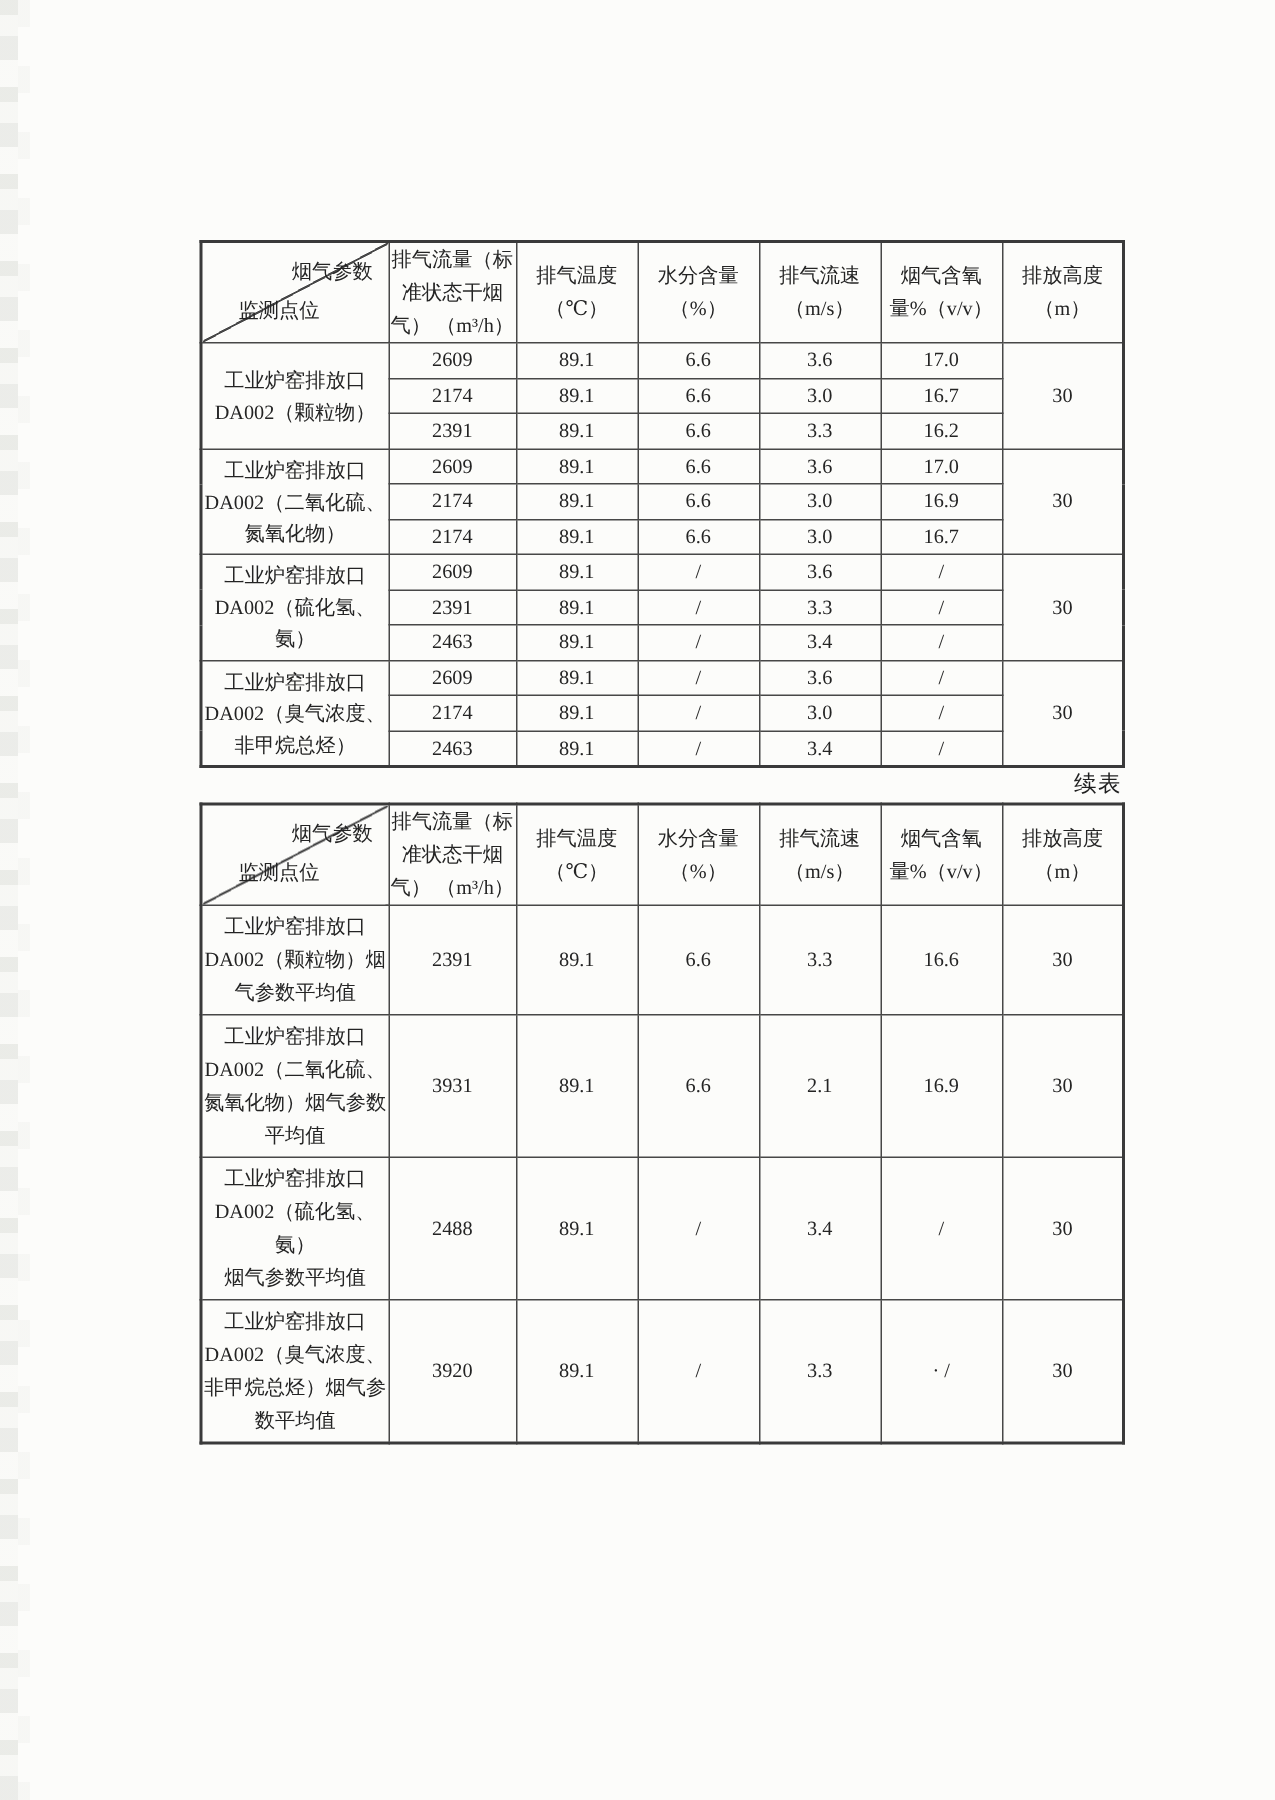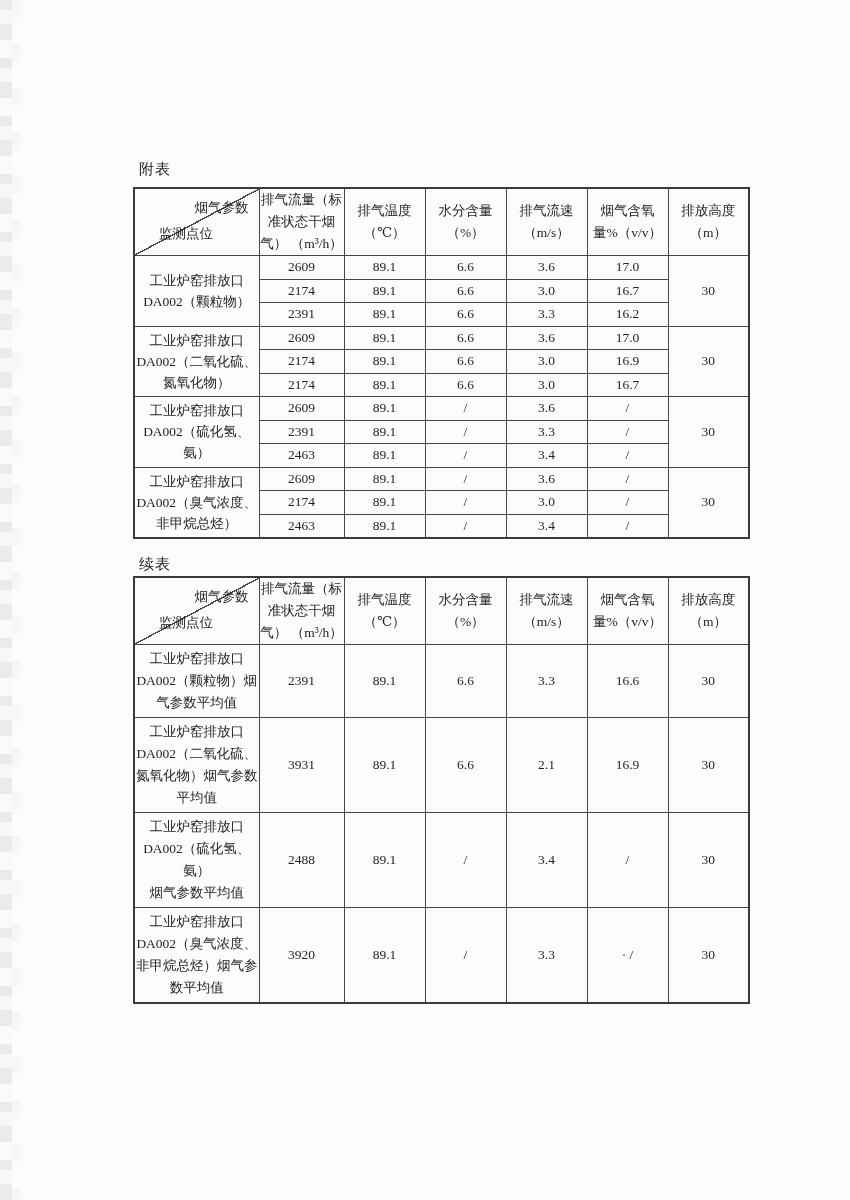--- a/index.html
+++ b/index.html
@@ -27,21 +27,21 @@
     background:repeating-linear-gradient(180deg,
       rgba(180,185,175,0.08) 0 18px, rgba(255,255,255,0) 18px 44px);
   }
   .content { position:absolute; left:133px; top:160px; width:615px; }
 
   .tbl-title {
     font-size:15px; line-height:19px; padding-left:6px;
     color:#1f1f1f; letter-spacing:1px;
   }
   .tbl-title.first { margin-bottom:8px; }
-  .tbl-title.second { margin-top:16px; margin-bottom:2px; }
+  .tbl-title.second { margin-top:2px; margin-bottom:2px;text-align:right; }
 
   table {
     border-collapse:collapse; table-layout:fixed; width:615px;
     border:2px solid #3a3a3a;
   }
   th, td {
     border:1px solid #474747;
     text-align:center; vertical-align:middle;
     font-size:13.5px; color:#242424; font-weight:normal;
     padding:0;
@@ -68,21 +68,20 @@
 </style>
 </head>
 <body>
 
 <div class="sheet">
   <div class="edge-noise"></div>
   <div class="edge-noise2"></div>
 
   <div class="content">
 
-    <div class="tbl-title first">附表</div>
 
     <table class="t1">
       <colgroup>
         <col style="width:125px">
           <col style="width:85px">
           <col style="width:81px">
         <col style="width:81px">
           <col style="width:81px">
           <col style="width:81px">
           <col style="width:81px">

